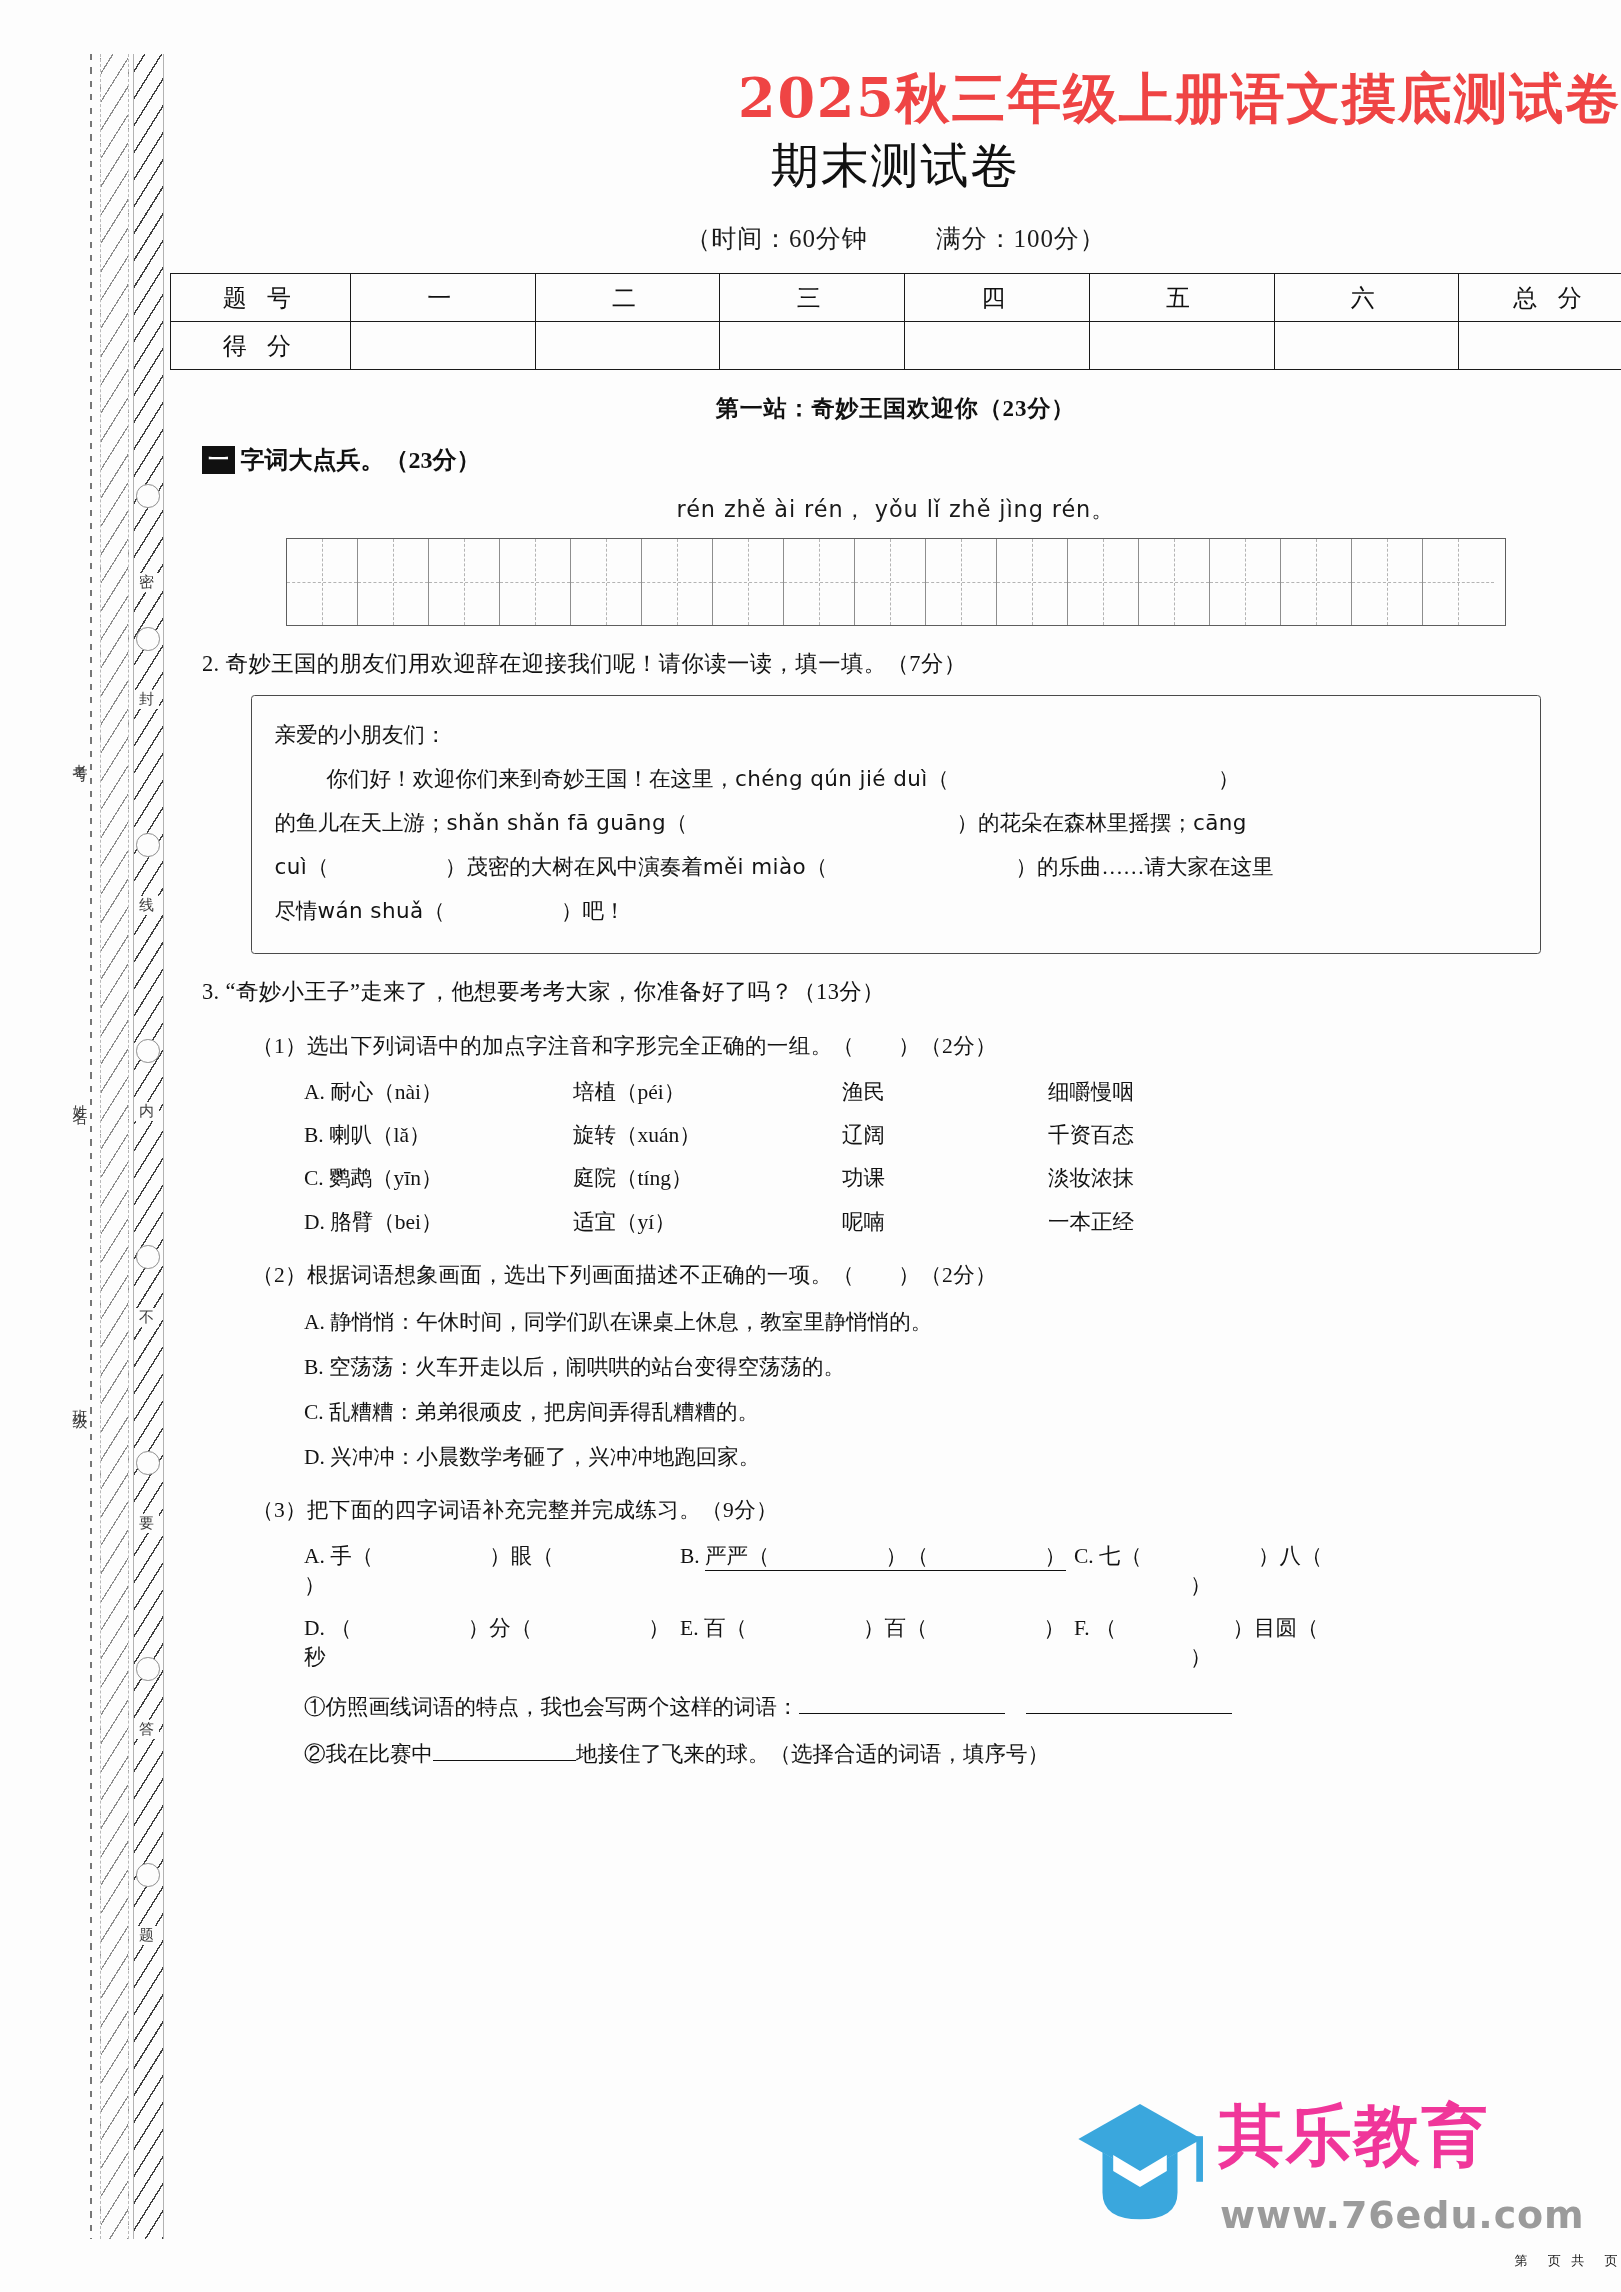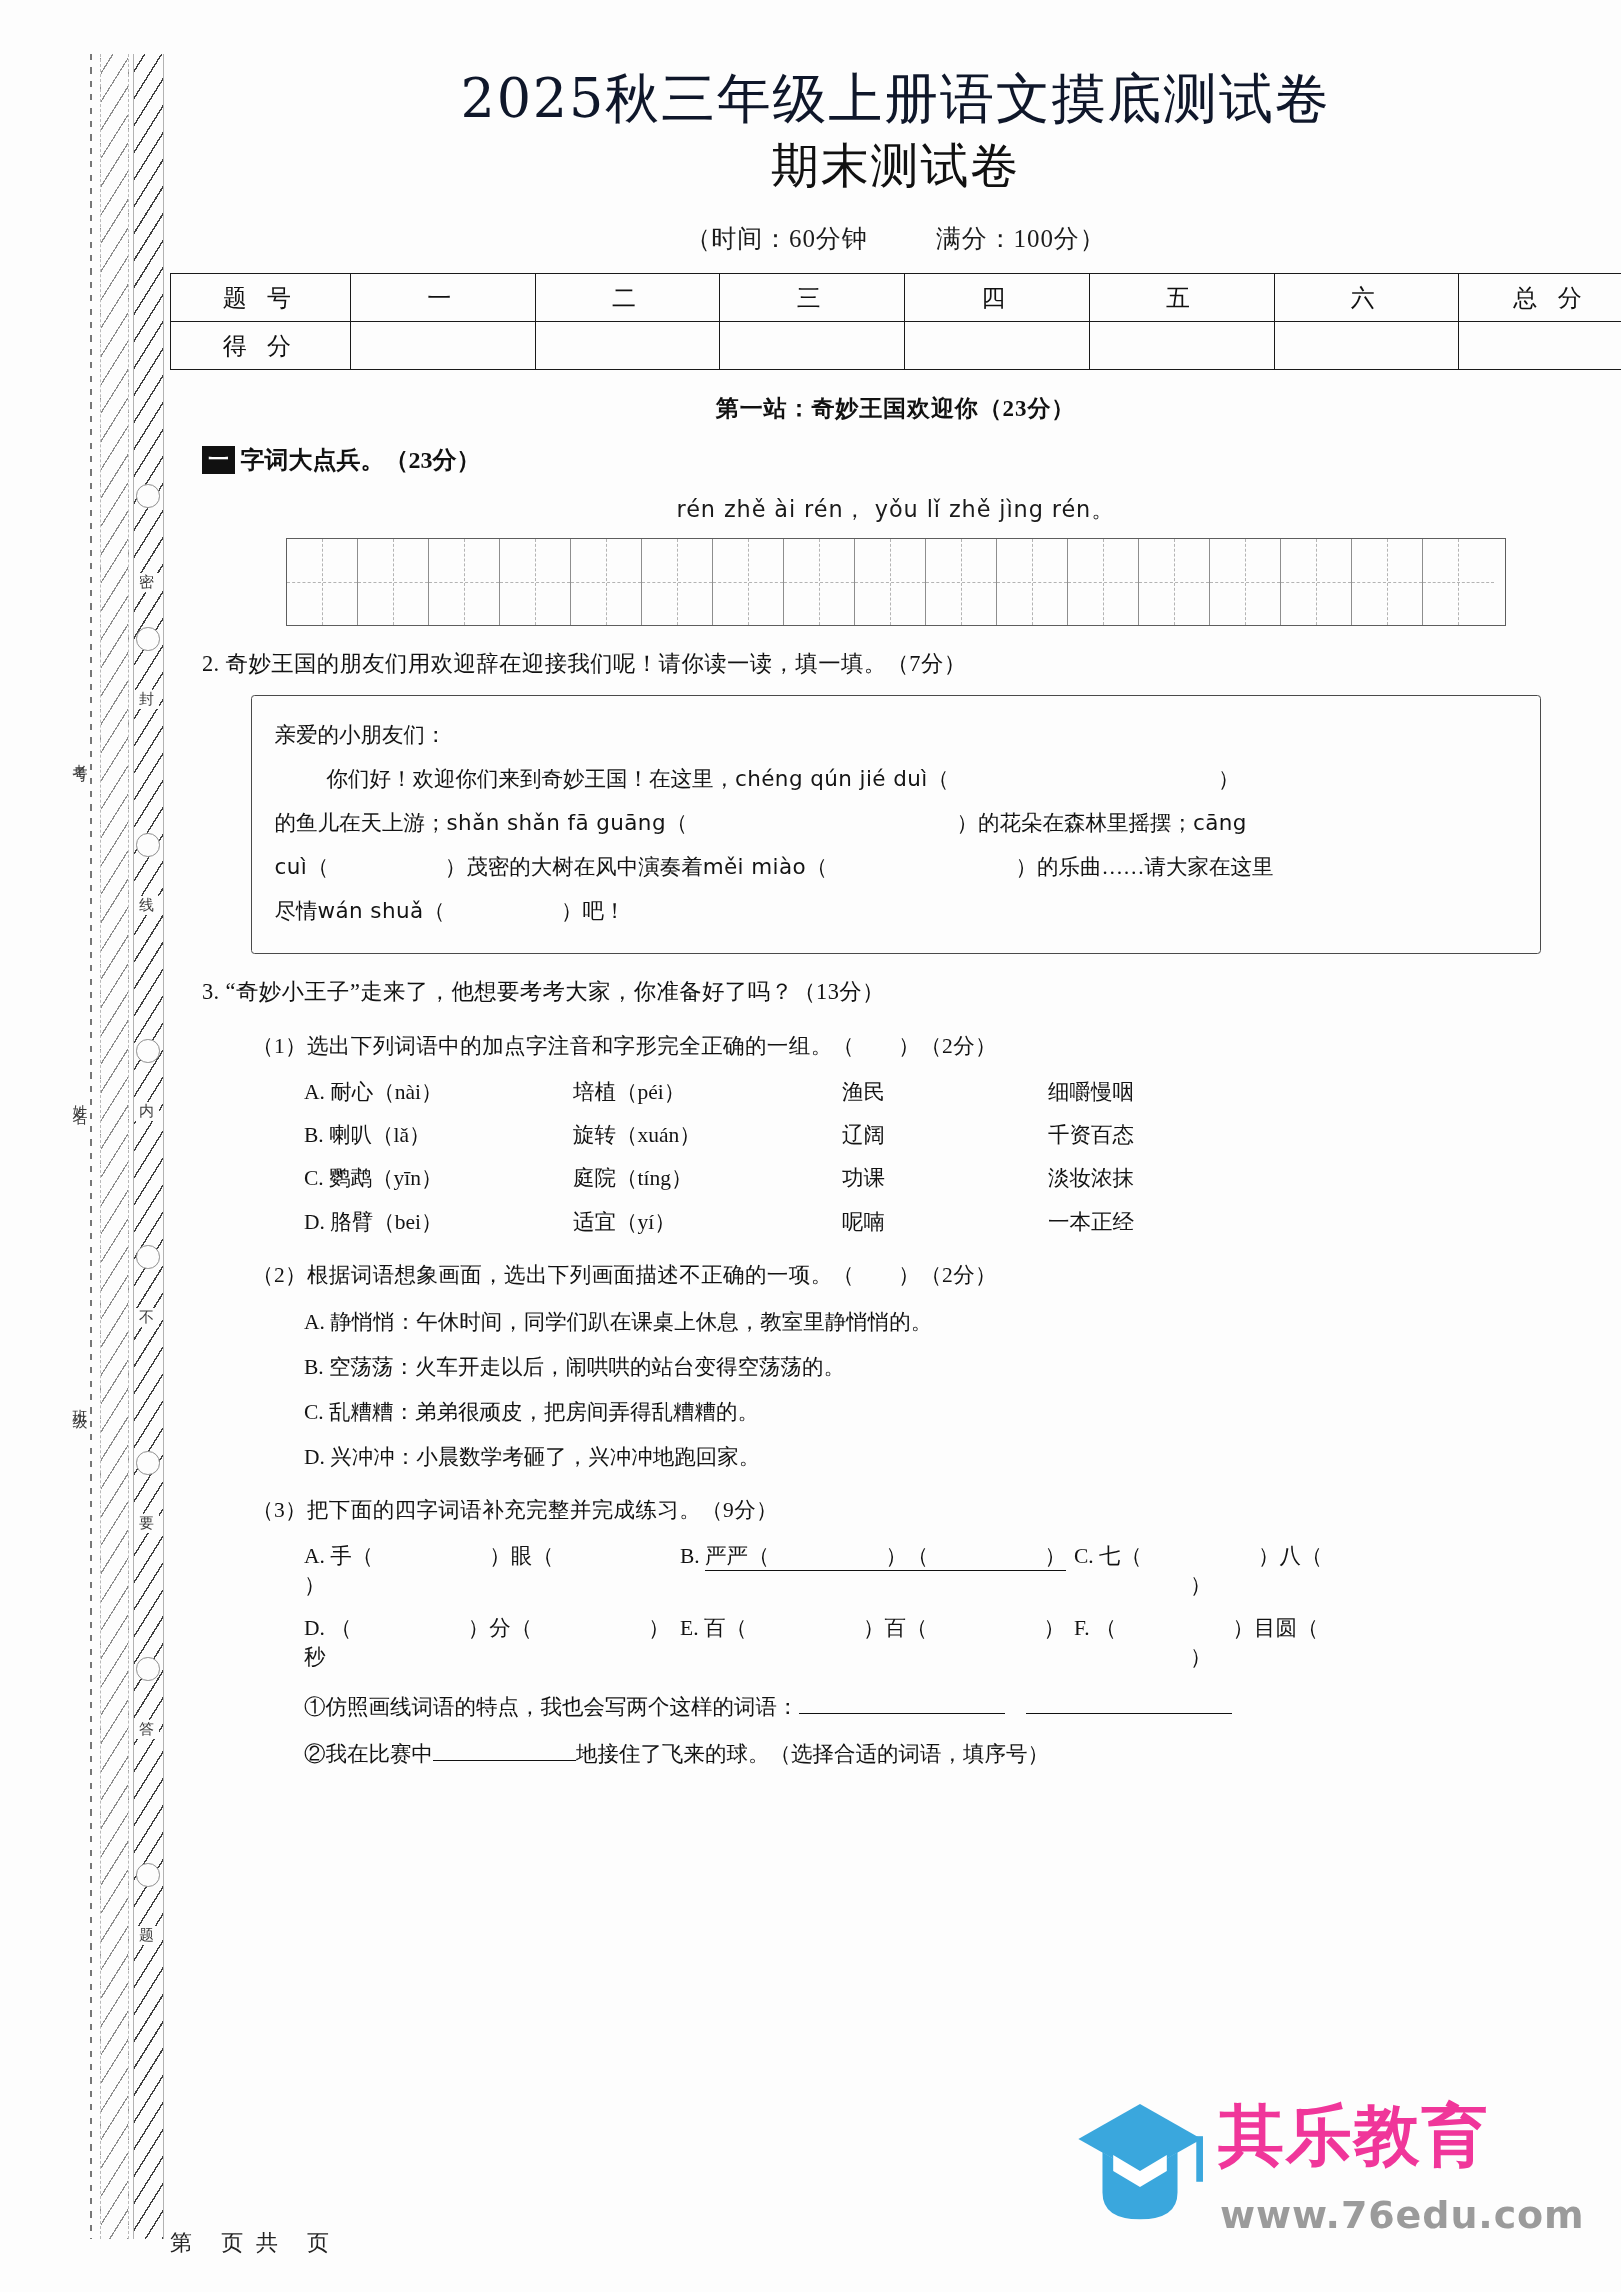--- a/index.html
+++ b/index.html
@@ -42,23 +42,23 @@
     position:absolute;left:136px;width:21.5px;height:21.5px;border:1.3px solid #8d8d8d;
     border-radius:50%;background:#fdfdfd;
   }
   .vert-ch{
     position:absolute;left:134px;width:25px;font-size:15px;color:#3c3c3c;text-align:center;
     background:#fdfdfd;
   }
   
   .sheet{position:absolute;left:170px;top:0;width:1451px;height:2293px;}
   .title1{
-    text-align:center;margin-top:70px;
+    text-align:right;margin-top:70px;
     font-family:"DejaVu Serif","Liberation Serif",serif;
-    font-weight:normal;font-size:54px;letter-spacing:1.8px;color:#0f172a;
+    font-weight:bold;font-size:54px;letter-spacing:1.8px;color:#ef4444;
     line-height:1.06;
   }
   .title2{
     text-align:center;margin-top:7.2px;
     font-family:"DejaVu Serif","Liberation Serif",serif;
     font-weight:normal;font-size:48px;letter-spacing:1.8px;color:#111;
   }
   .subtitle{
     text-align:center;margin-top:24px;font-size:25px;color:#1b1b1b;
     font-family:"Liberation Serif",serif;letter-spacing:0.9px;
@@ -123,22 +123,22 @@
     font-size:21.5px;line-height:2.0;color:#141414;
   }
   .letterbox .indent{display:inline-block;width:52px;}
   .py{font-family:"DejaVu Sans","Liberation Sans",sans-serif;letter-spacing:0.4px;}
   .blank-sm{display:inline-block;width:116px;}
   .blank-md{display:inline-block;width:188px;}
   .blank-lg{display:inline-block;width:269px;}
   .ul{border-bottom:1.4px solid #111;display:inline-block;}
   .fill-line{display:inline-block;border-bottom:1.4px solid #111;}
   .foot{
-    position:absolute;left:0;right:0;bottom:35px;text-align:left;
-    font-size:22px;color:#222;letter-spacing:3.6px;
+    position:absolute;left:0;right:0;bottom:23px;text-align:right;
+    font-size:13px;color:#222;letter-spacing:3.6px;
   }
   
   .wm{position:absolute;left:1057px;top:2087px;width:555px;height:197px;pointer-events:none;}
   .wm-text{
     position:absolute;left:161px;top:3.6px;font-size:66px;font-weight:bold;
     color:#f0369a;font-family:"DejaVu Sans","Liberation Sans",sans-serif;
     letter-spacing:1.8px;white-space:nowrap;
   }
   .wm-url{
     position:absolute;left:163px;top:106px;font-size:38px;font-weight:bold;

